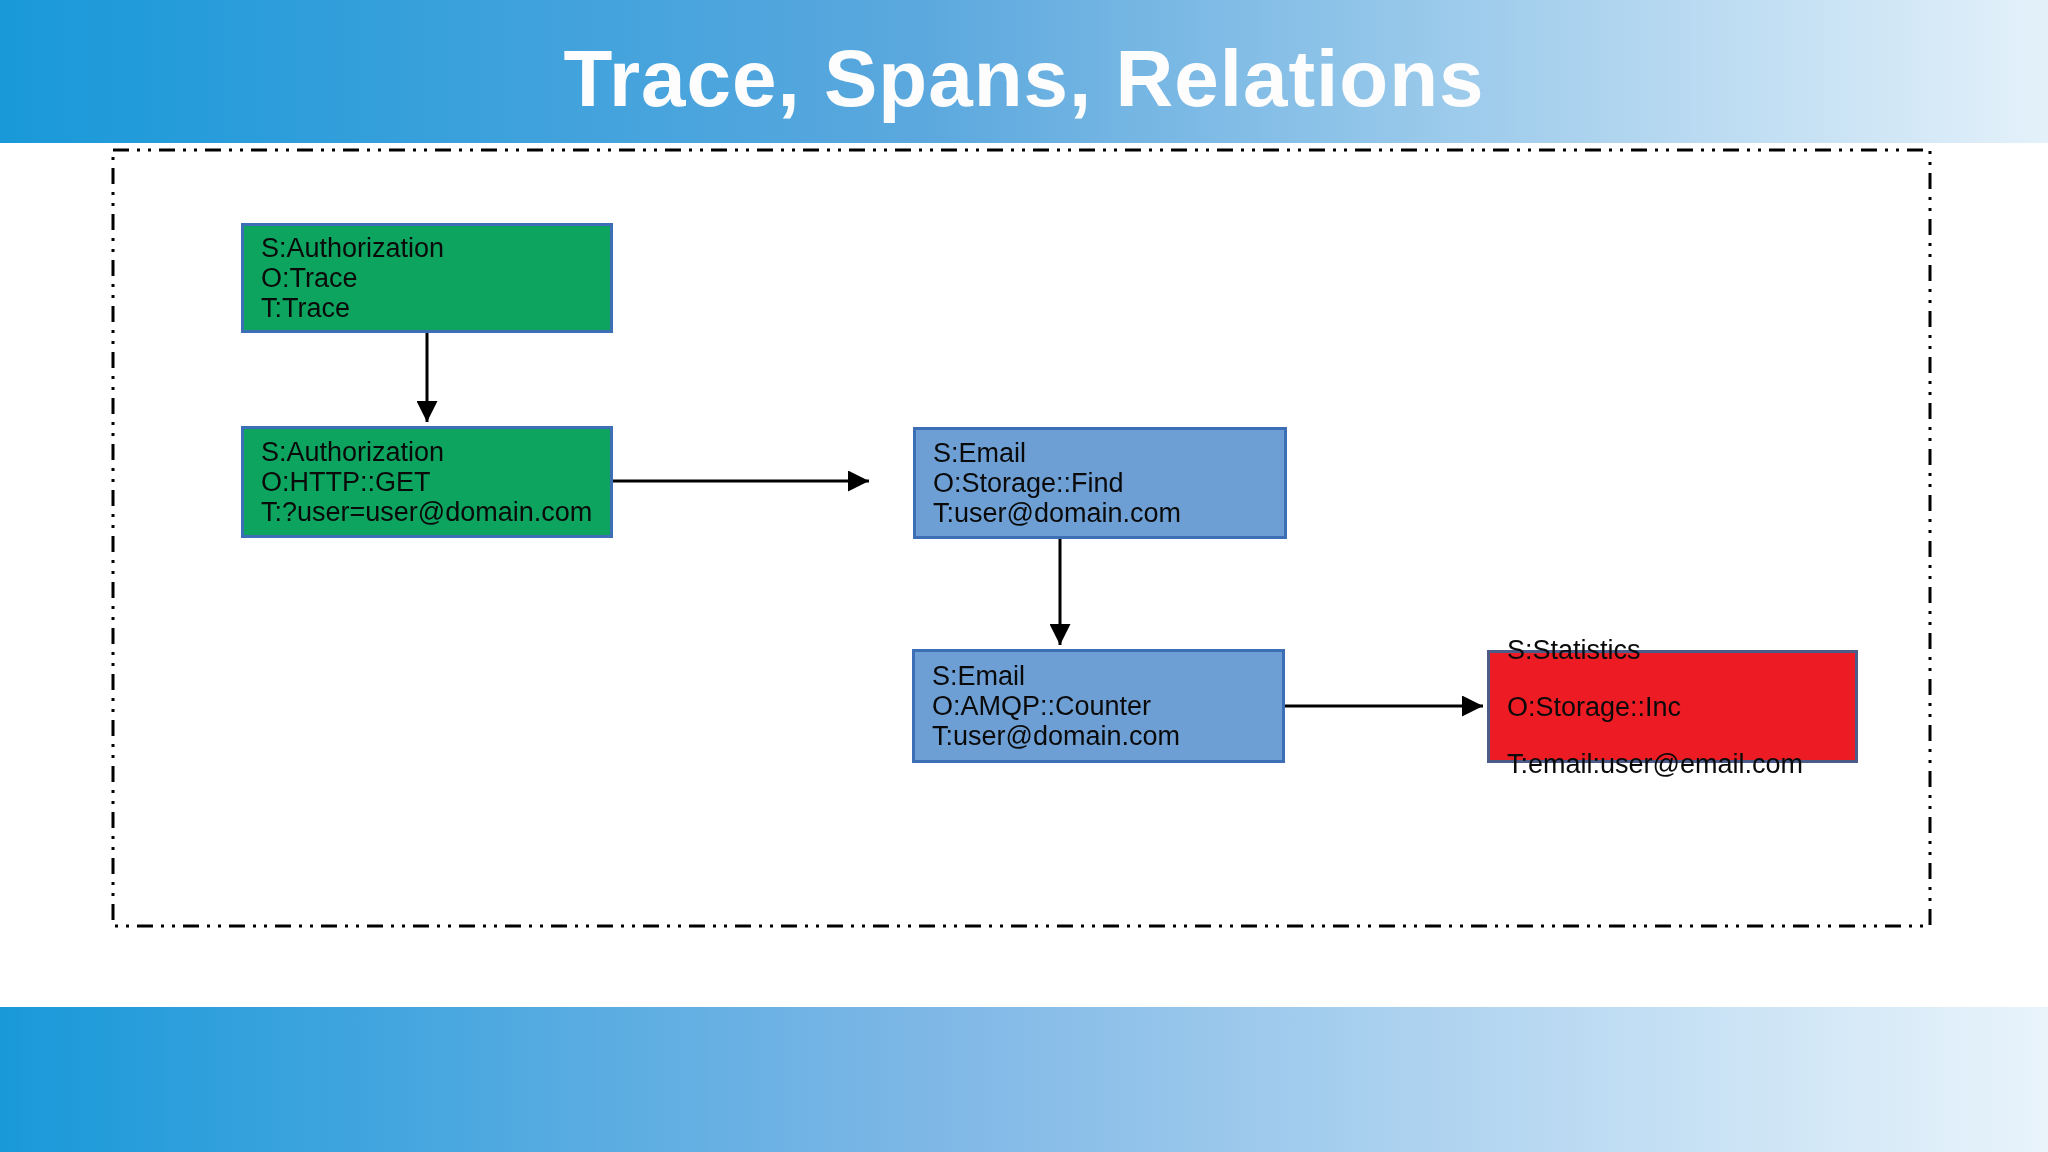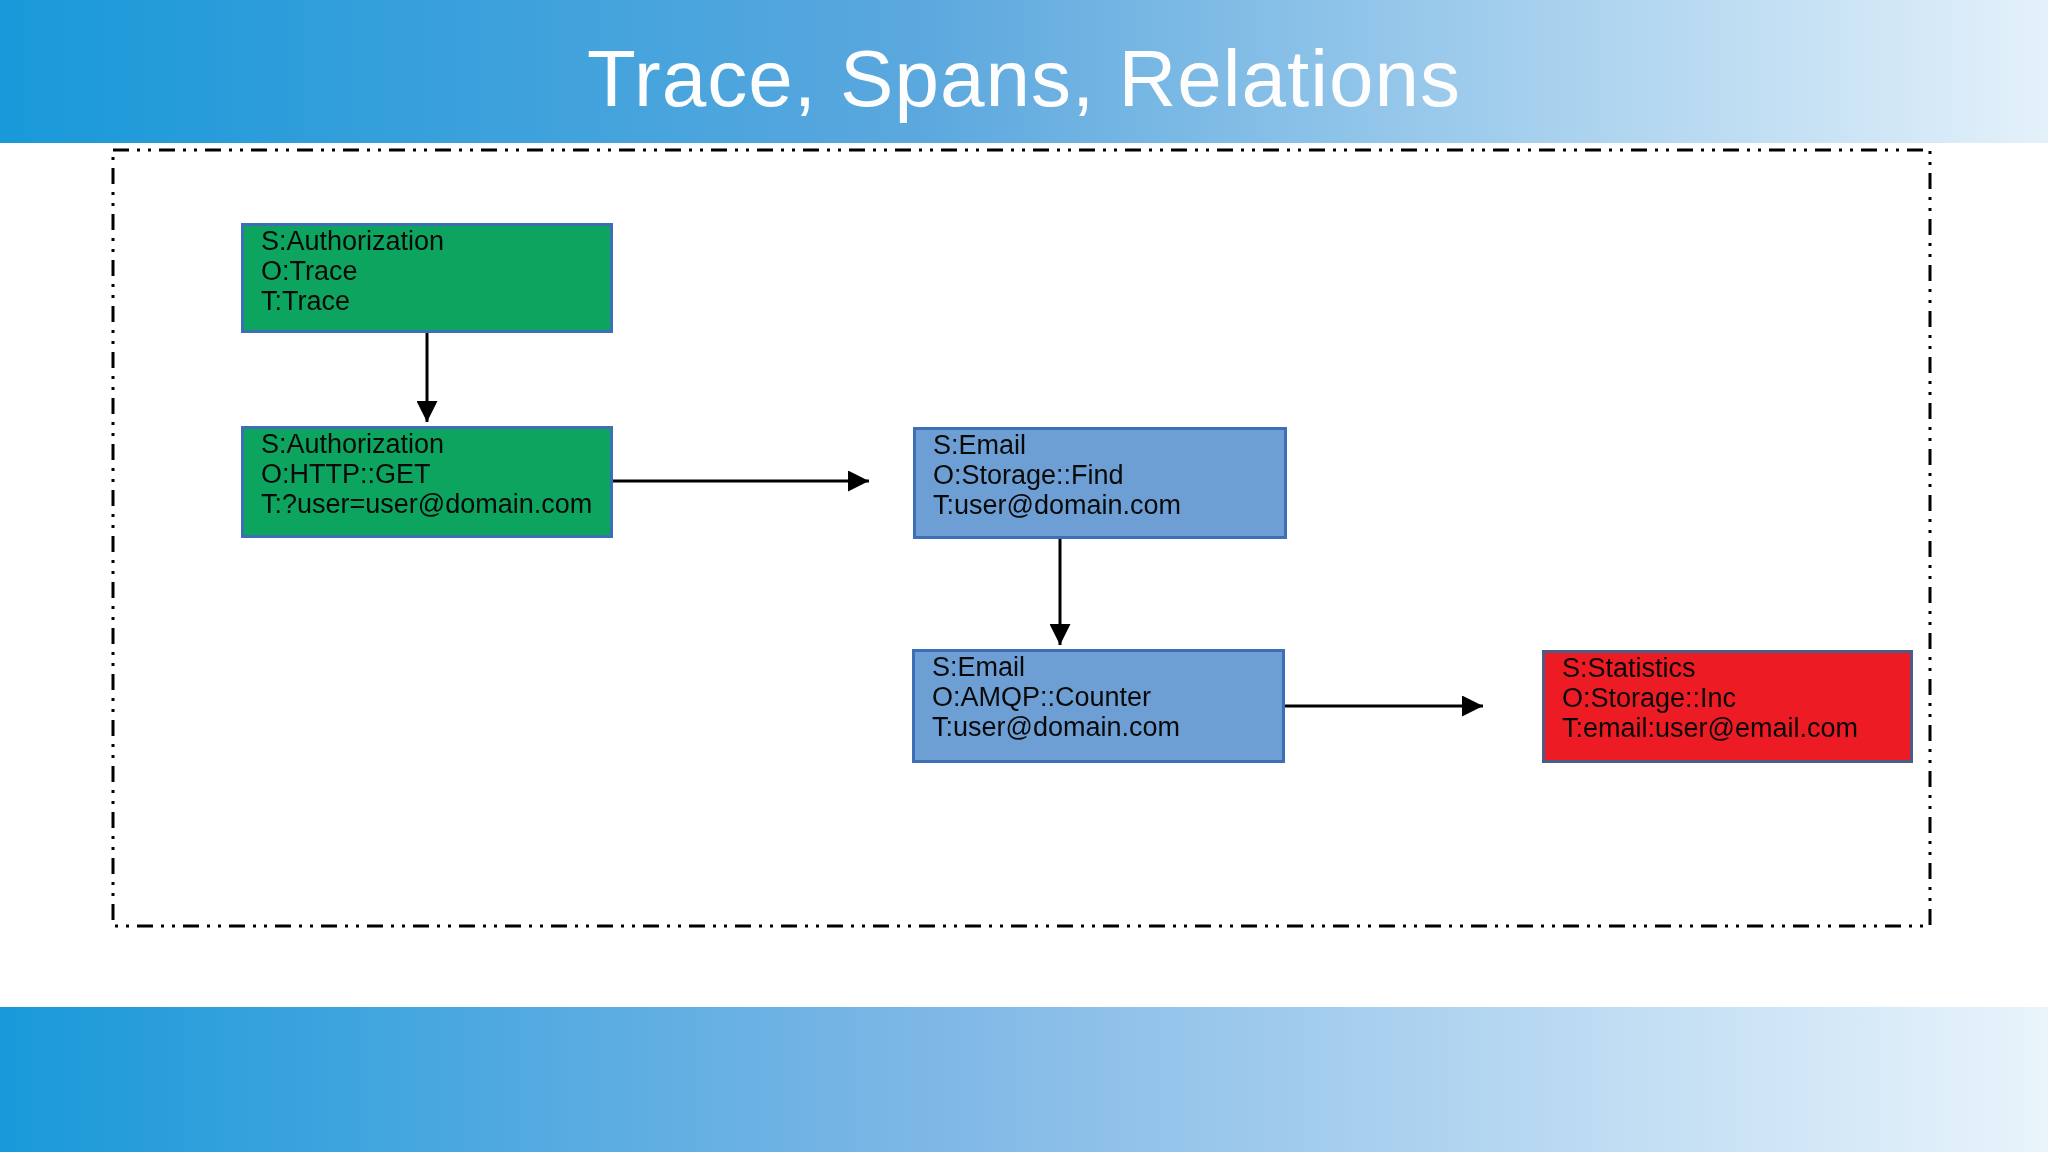--- a/index.html
+++ b/index.html
@@ -19,47 +19,47 @@
   body { font-family: "Liberation Sans", sans-serif; }
 
   .slide { position: relative; width: 2048px; height: 1152px; background: #ffffff; }
 
   .header-bar {
     position: absolute; left: 0; top: 0; width: 2048px; height: 143px;
     background: linear-gradient(to right, var(--header-left) 0%, #5ba8de 45%, var(--header-right) 100%);
     display: flex; align-items: center; justify-content: center;
   }
   .slide-title {
-    font-size: 80px; font-weight: 400; color: var(--title-color);
+    font-size: 80px; font-weight: 700; color: var(--title-color);
     letter-spacing: 1px; padding-top: 14px; white-space: nowrap;
   }
 
   .footer-bar {
     position: absolute; left: 0; top: 1007px; width: 2048px; height: 145px;
     background: linear-gradient(to right, var(--header-left) 0%, #7db7e6 45%, #e9f4fb 100%);
   }
 
   svg.diagram-lines { position: absolute; left: 0; top: 0; width: 2048px; height: 1152px; }
 
   .node {
     position: absolute;
-    display: flex; flex-direction: column; 
+    display: flex; flex-direction: column; justify-content: center;
     padding-left: 17px; padding-right: 8px;
     font-size: 27px; line-height: 30px; color: var(--text-color);
   }
   .node span { display: block; white-space: nowrap; }
   .node.green { background: var(--green-fill); border: 3px solid var(--green-blue-border); }
   .node.blue  { background: var(--blue-fill);  border: 3px solid var(--green-blue-border); margin-left: 40px; }
   .node.red   { background: var(--red-fill);   border: 3px solid var(--red-border); }
 
   .node-1 { left: 241px;  top: 223px; width: 372px; height: 110px; }
   .node-2 { left: 241px;  top: 426px; width: 372px; height: 112px; }
   .node-3 { left: 873px;  top: 427px; width: 374px; height: 112px; }
   .node-4 { left: 872px;  top: 649px; width: 373px; height: 114px; }
-  .node-5 { left: 1542px; top: 650px; width: 371px; height: 113px; }
+  .node-5 { left: 1487px; top: 650px; width: 371px; height: 113px; gap: 27px; }
 </style>
 </head>
 <body>
 
 <div class="slide">
 
   <div class="header-bar">
     <div class="slide-title">Trace, Spans, Relations</div>
   </div>
 

